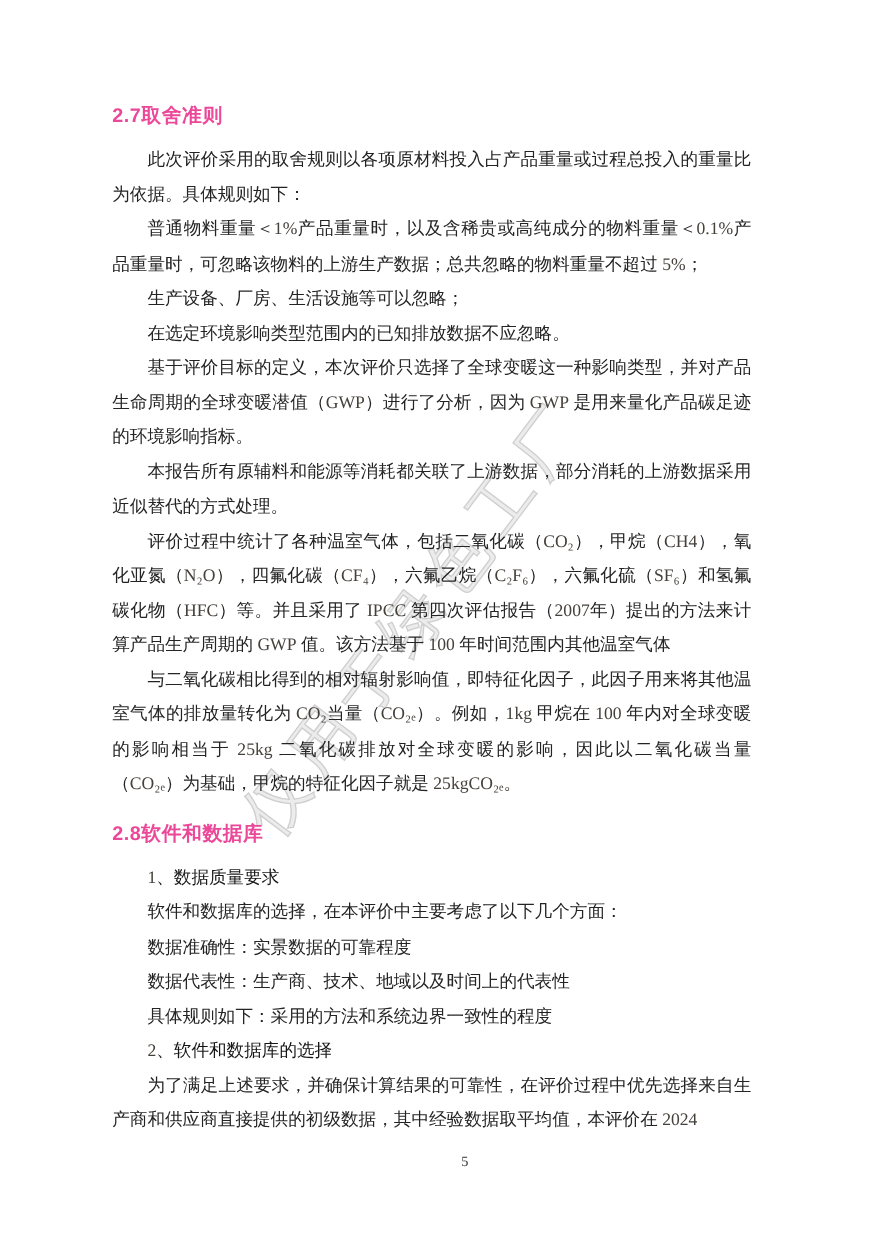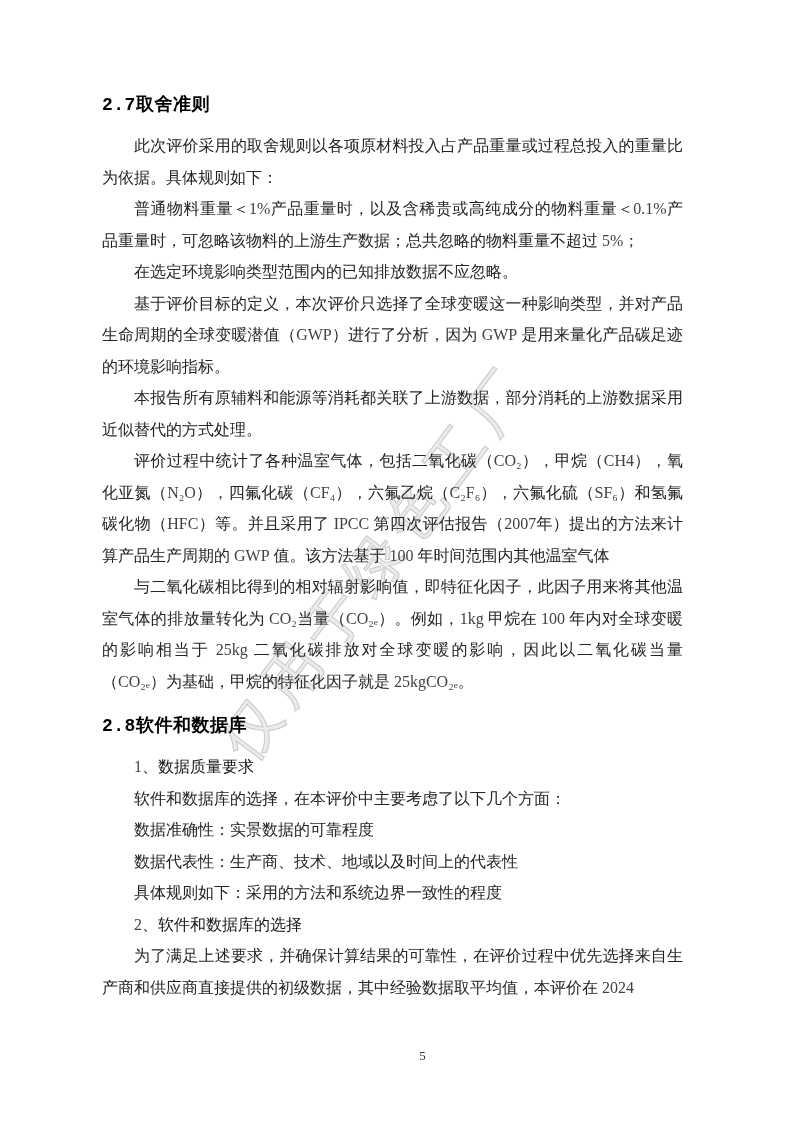--- a/index.html
+++ b/index.html
@@ -34,26 +34,26 @@
     user-select: none;
   }
   .content {
     position: absolute;
     left: 102px;
     top: 92px;
     width: 581px;
     z-index: 1;
   }
   h2.section-heading {
-    font-family: Liberation Mono, monospace;
+    font-family: Liberation Sans, sans-serif;
     font-size: 18px;
     font-weight: bold;
     line-height: 26px;
     letter-spacing: 0.5px;
-    color: #000000;
+    color: #ec4899;
     margin: 0 0 12px 0;
   }
   section + section h2.section-heading {
     margin-top: 16px;
   }
   .blocks p {
     margin: 0;
     font-size: 16px;
     line-height: 31.5px;
     text-align: justify;
@@ -90,20 +90,21 @@
 
   <div class="watermark">仅用于绿色工厂</div>
 
   <main class="content">
 
     <section>
       <h2 class="section-heading">2.7取舍准则</h2>
       <div class="blocks">
           <p class="body">此次评价采用的取舍规则以各项原材料投入占产品重量或过程总投入的重量比为依据。具体规则如下：</p>
           <p class="body">普通物料重量＜<span class="lat">1%</span>产品重量时，以及含稀贵或高纯成分的物料重量＜<span class="lat">0.1%</span>产品重量时，可忽略该物料的上游生产数据；总共忽略的物料重量不超过 <span class="lat">5%</span>；</p>
+          <p class="body">生产设备、厂房、生活设施等可以忽略；</p>
           <p class="body">在选定环境影响类型范围内的已知排放数据不应忽略。</p>
           <p class="body">基于评价目标的定义，本次评价只选择了全球变暖这一种影响类型，并对产品生命周期的全球变暖潜值（<span class="lat">GWP</span>）进行了分析，因为 <span class="lat">GWP</span> 是用来量化产品碳足迹的环境影响指标。</p>
           <p class="body">本报告所有原辅料和能源等消耗都关联了上游数据，部分消耗的上游数据采用近似替代的方式处理。</p>
           <p class="body">评价过程中统计了各种温室气体，包括二氧化碳（<span class="lat">CO₂</span>），甲烷（<span class="lat">CH4</span>），氧化亚氮（<span class="lat">N₂O</span>），四氟化碳（<span class="lat">CF₄</span>），六氟乙烷（<span class="lat">C₂F₆</span>），六氟化硫（<span class="lat">SF₆</span>）和氢氟碳化物（<span class="lat">HFC</span>）等。并且采用了 <span class="lat">IPCC</span> 第四次评估报告（<span class="lat">2007</span>年）提出的方法来计算产品生产周期的 <span class="lat">GWP</span> 值。该方法基于 <span class="lat">100</span> 年时间范围内其他温室气体</p>
           <p class="body">与二氧化碳相比得到的相对辐射影响值，即特征化因子，此因子用来将其他温室气体的排放量转化为 <span class="lat">CO₂</span>当量（<span class="lat">CO₂ₑ</span>）。例如，<span class="lat">1kg</span> 甲烷在 <span class="lat">100</span> 年内对全球变暖的影响相当于 <span class="lat">25kg</span> 二氧化碳排放对全球变暖的影响，因此以二氧化碳当量（<span class="lat">CO₂ₑ</span>）为基础，甲烷的特征化因子就是 <span class="lat">25kgCO₂ₑ</span>。</p>
         </div>
     </section>
 
     <section>
       <h2 class="section-heading">2.8软件和数据库</h2>

